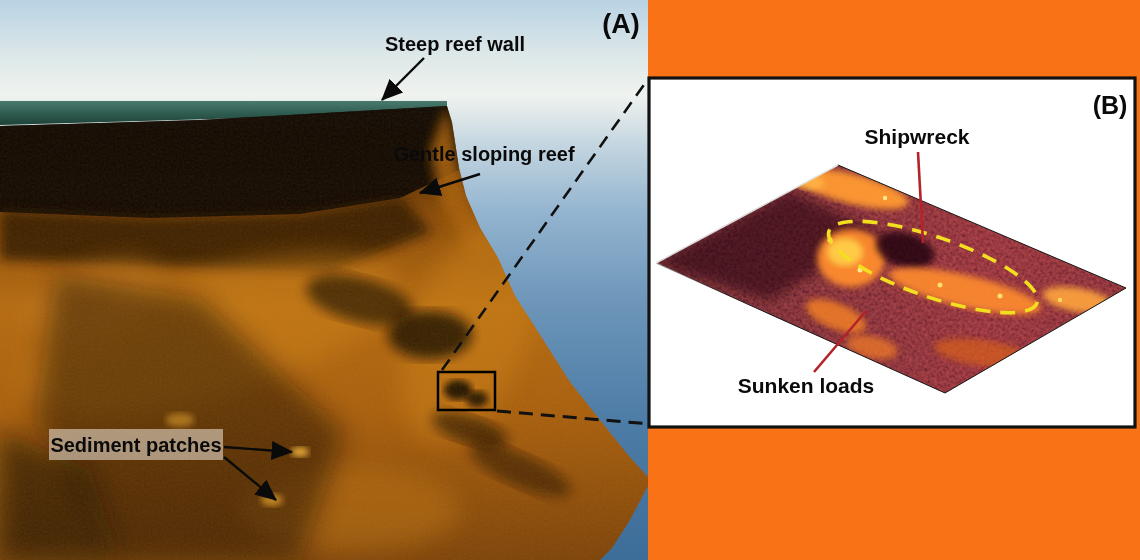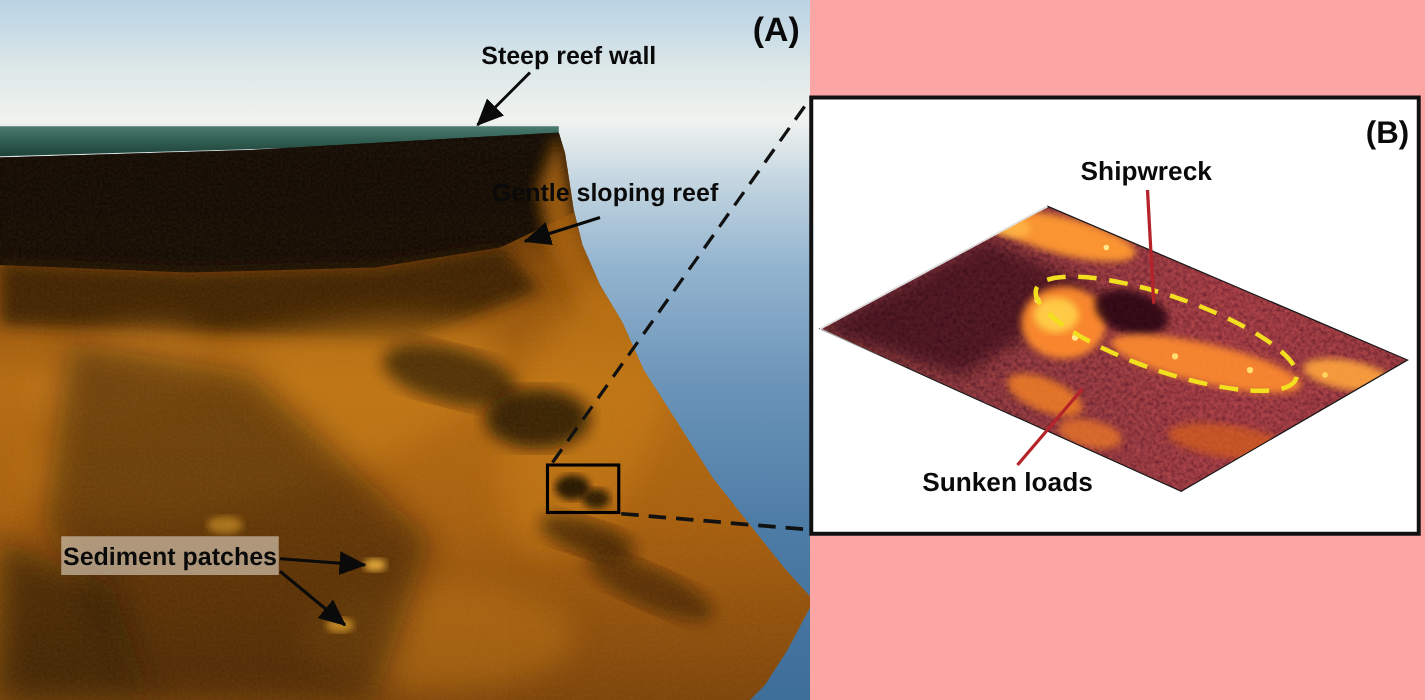--- a/index.html
+++ b/index.html
@@ -1,18 +1,18 @@
 <!DOCTYPE html>
 <html><head>
 <meta charset="utf-8">
 <style>
   html,body{margin:0;padding:0;background:#ffffff;}
   .figure-wrap{
     position:relative;width:1140px;height:560px;overflow:hidden;
-    background:#fca5a5;font-family:"Liberation Sans",sans-serif;
+    background:#f97316;font-family:"Liberation Sans",sans-serif;
   }
   .figure-wrap svg{position:absolute;left:0;top:0;display:block;}
   text{font-family:"Liberation Sans","DejaVu Sans",sans-serif;}
 </style>
 </head>
 <body>
 
 <div class="figure-wrap">
 <svg width="1140" height="560" viewBox="0 0 1140 560">
   <defs>

